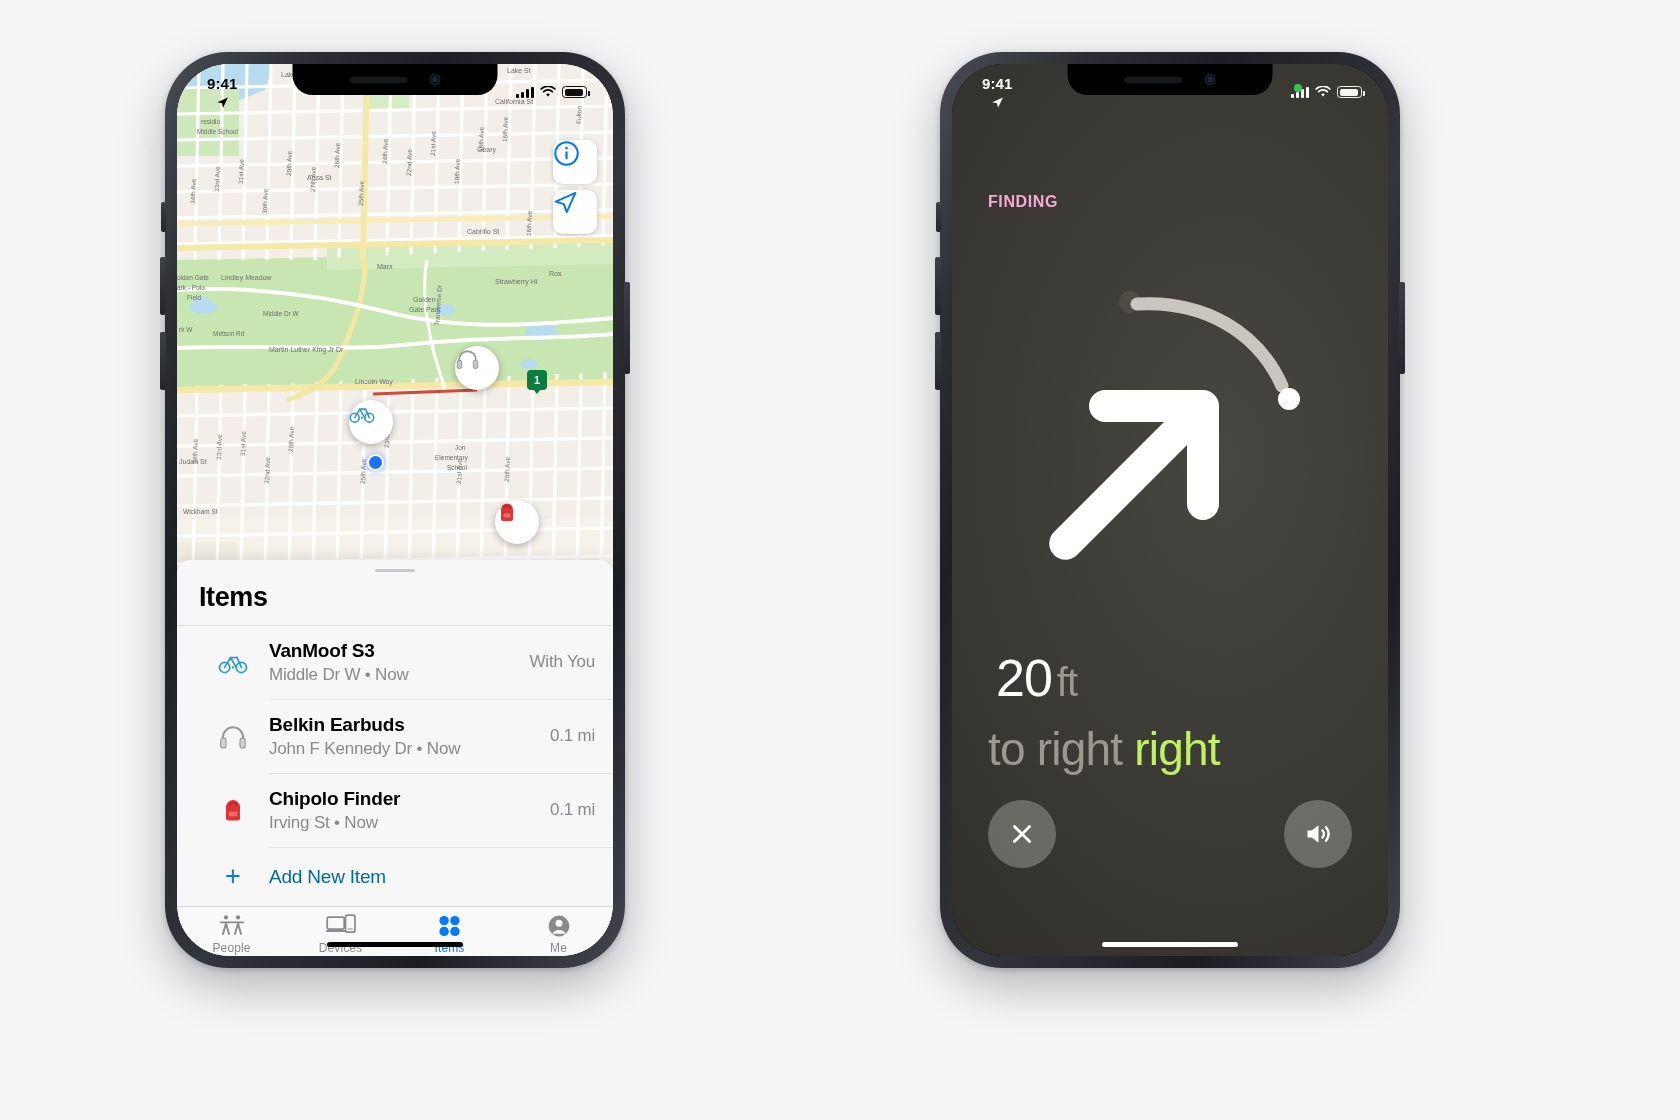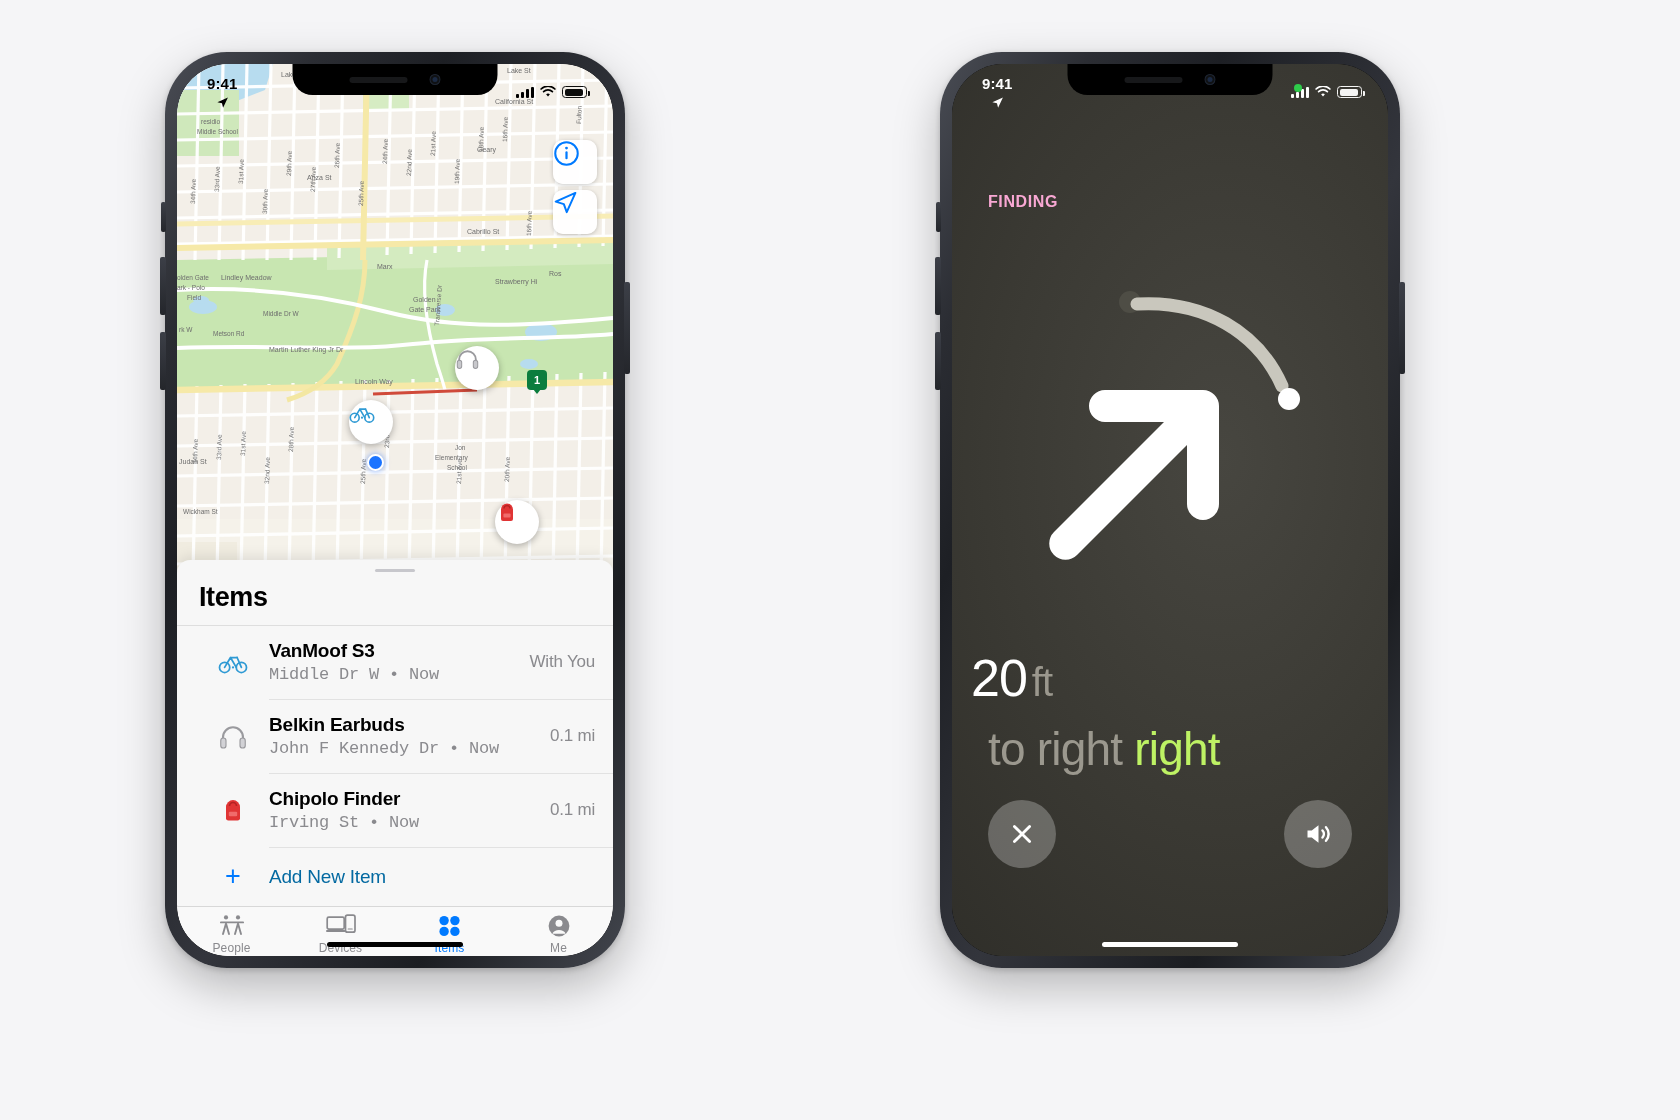--- a/index.html
+++ b/index.html
@@ -132,21 +132,21 @@
   .sep { height:1px; background:#dedede; }
   .list { flex: 1 1 auto; padding-left: 16px; }
   .row { display:flex; align-items:center; padding: 0 18px 0 18px; height: 73px; }
   .row-ic {
     width: 44px; height: 44px; border-radius: 50%;
     display:flex;align-items:center;justify-content:center; flex: 0 0 auto;
     margin-right: 14px;
   }
   .row-txt { flex:1 1 auto; min-width:0; }
   .row-title { font-size: 19px; font-weight: 700; color:#000; letter-spacing:-.2px; }
-  .row-sub { font-size: 17px; color:#8a8a8e; margin-top: 3px; letter-spacing:-.2px;font-family:Liberation Mono, monospace;}
+  .row-sub { font-size: 17px; color:#8a8a8e; margin-top: 3px; letter-spacing:-.2px;}
   .row-right { font-size: 17px; color:#8a8a8e; padding-left:8px; flex:0 0 auto; letter-spacing:-.2px;}
   .row-sep { height:1px; background:#e2e2e2; margin-left: 76px; }
   .addrow { display:flex; align-items:center; padding: 0 18px; height: 58px; }
   .addrow .plus { width:44px; margin-right:14px; text-align:center; color:#007aff; font-size:27px; font-weight:300; line-height:1;}
   .addrow .lbl { color:#0369a1; font-size:19px; letter-spacing:-.2px;}
 
   .tabbar {
     height: 74px; border-top: 1px solid #d8d8d8; background:#f9f9f9;
     display:flex; align-items:flex-start; padding-top: 7px;
   }
@@ -162,21 +162,21 @@
     position:absolute; inset:0;
     background: radial-gradient(130% 100% at 62% 44%, #474640 0%, #3a3933 42%, #2e2d28 78%, #232320 100%);
   }
   .greendot { position:absolute; top:20px; right:86px; width:8px;height:8px;border-radius:50%;
               background:#2ecc4a; z-index:36;}
   .finding-lbl { position:absolute; top:100px; left:36px; color:#f9a8d4; font-size:16px;
                  font-weight:600; letter-spacing:.6px; z-index:10;margin-top:29px;}
   .finding-name { position:absolute; top:122px; left:36px; color:#fff; font-size:36px;
                   font-weight:700; letter-spacing:-.6px; z-index:10;}
   .arcwrap { position:absolute; left:0; right:0; top: 210px; height: 360px; z-index:8; }
-  .dist { position:absolute; left:19px; bottom: 248px; z-index:10;
+  .dist { position:absolute; left:44px; bottom: 248px; z-index:10;
           font-size: 52px; font-weight: 400; letter-spacing:-1px; color:#fff;}
   .dist .unit { color:#9b988e; font-size:40px; margin-left:5px;}
   .dir { position:absolute; left:36px; bottom: 180px; z-index:10;
          font-size: 46px; font-weight:400; letter-spacing:-.8px; color:#9b988e;}
   .dir .em { color:#bef264; }
   .circ-btn {
     position:absolute; bottom: 88px; width: 68px; height: 68px; border-radius:50%;
     background: rgba(255,255,255,.26);
     display:flex;align-items:center;justify-content:center; z-index:12;
   }

